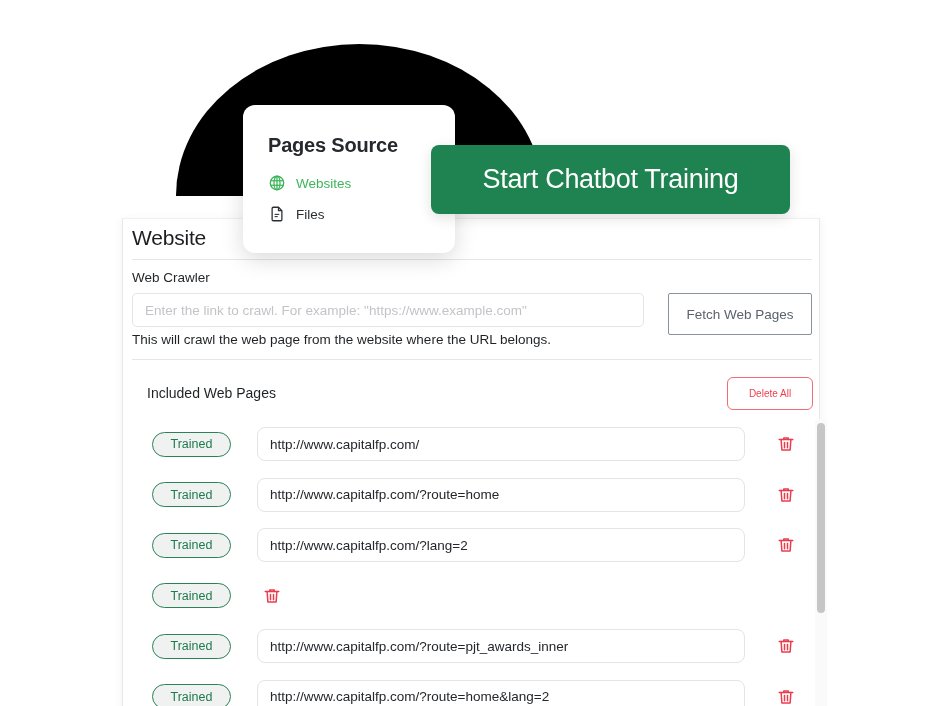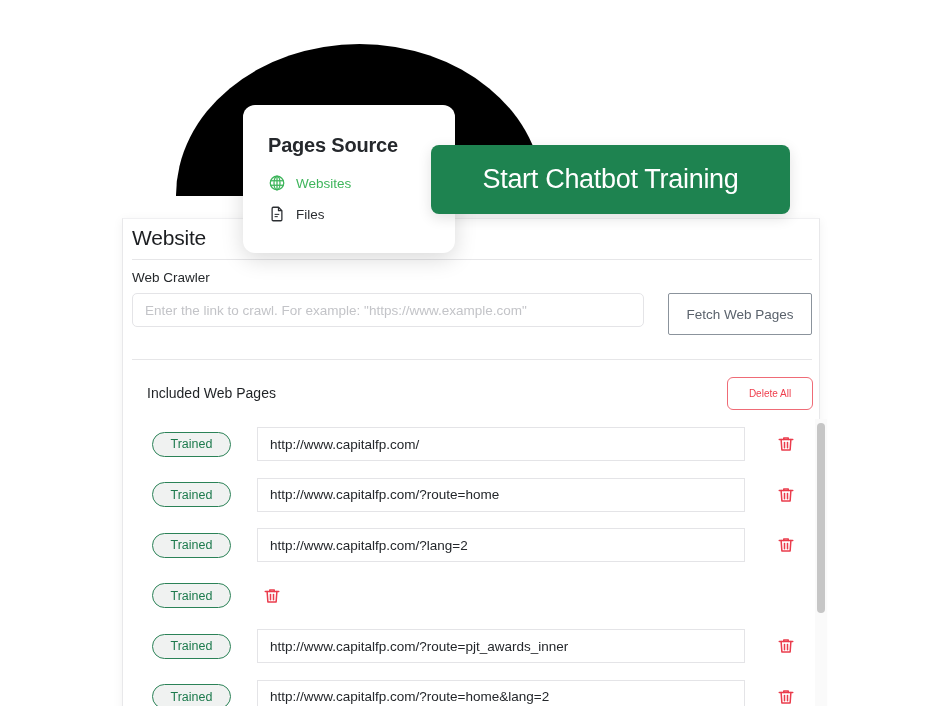--- a/index.html
+++ b/index.html
@@ -182,21 +182,21 @@
     align-items: center;
     justify-content: center;
     flex: 0 0 auto;
   }
   .url-input {
     margin-left: 26px;
     width: 488px;
     height: 34px;
     box-sizing: border-box;
     border: 1px solid #e4e4e7;
-    border-radius: 0;
+    border-radius: 8px;
     background: #ffffff;
     font-family: "Liberation Sans", sans-serif;
     font-size: 13.5px;
     color: #24272b;
     padding: 0 12px;
     outline: none;
     flex: 0 0 auto;
   }
   .trash-btn {
     margin-left: 30px;
@@ -300,20 +300,21 @@
     <div class="page-title">Website</div>
     <div class="divider d1"></div>
 
     <div class="field-label crawler">Web Crawler</div>
 
     <div class="crawler-row">
       <input class="crawler-input" type="text" placeholder="Enter the link to crawl. For example: &quot;https://www.example.com&quot;" style="">
       <button class="fetch-btn">Fetch Web Pages</button>
     </div>
 
+    <div class="helper-text">This will crawl the web page from the website where the URL belongs.</div>
 
     <div class="divider d2"></div>
 
     <div class="included-label">Included Web Pages</div>
     <button class="delete-all-btn">Delete All</button>
 
     <div class="url-list-viewport" id="url-list">
         <div class="url-row">
           <div class="trained-badge">Trained</div>
           <input class="url-input" type="text" value="http://www.capitalfp.com/" style="">

